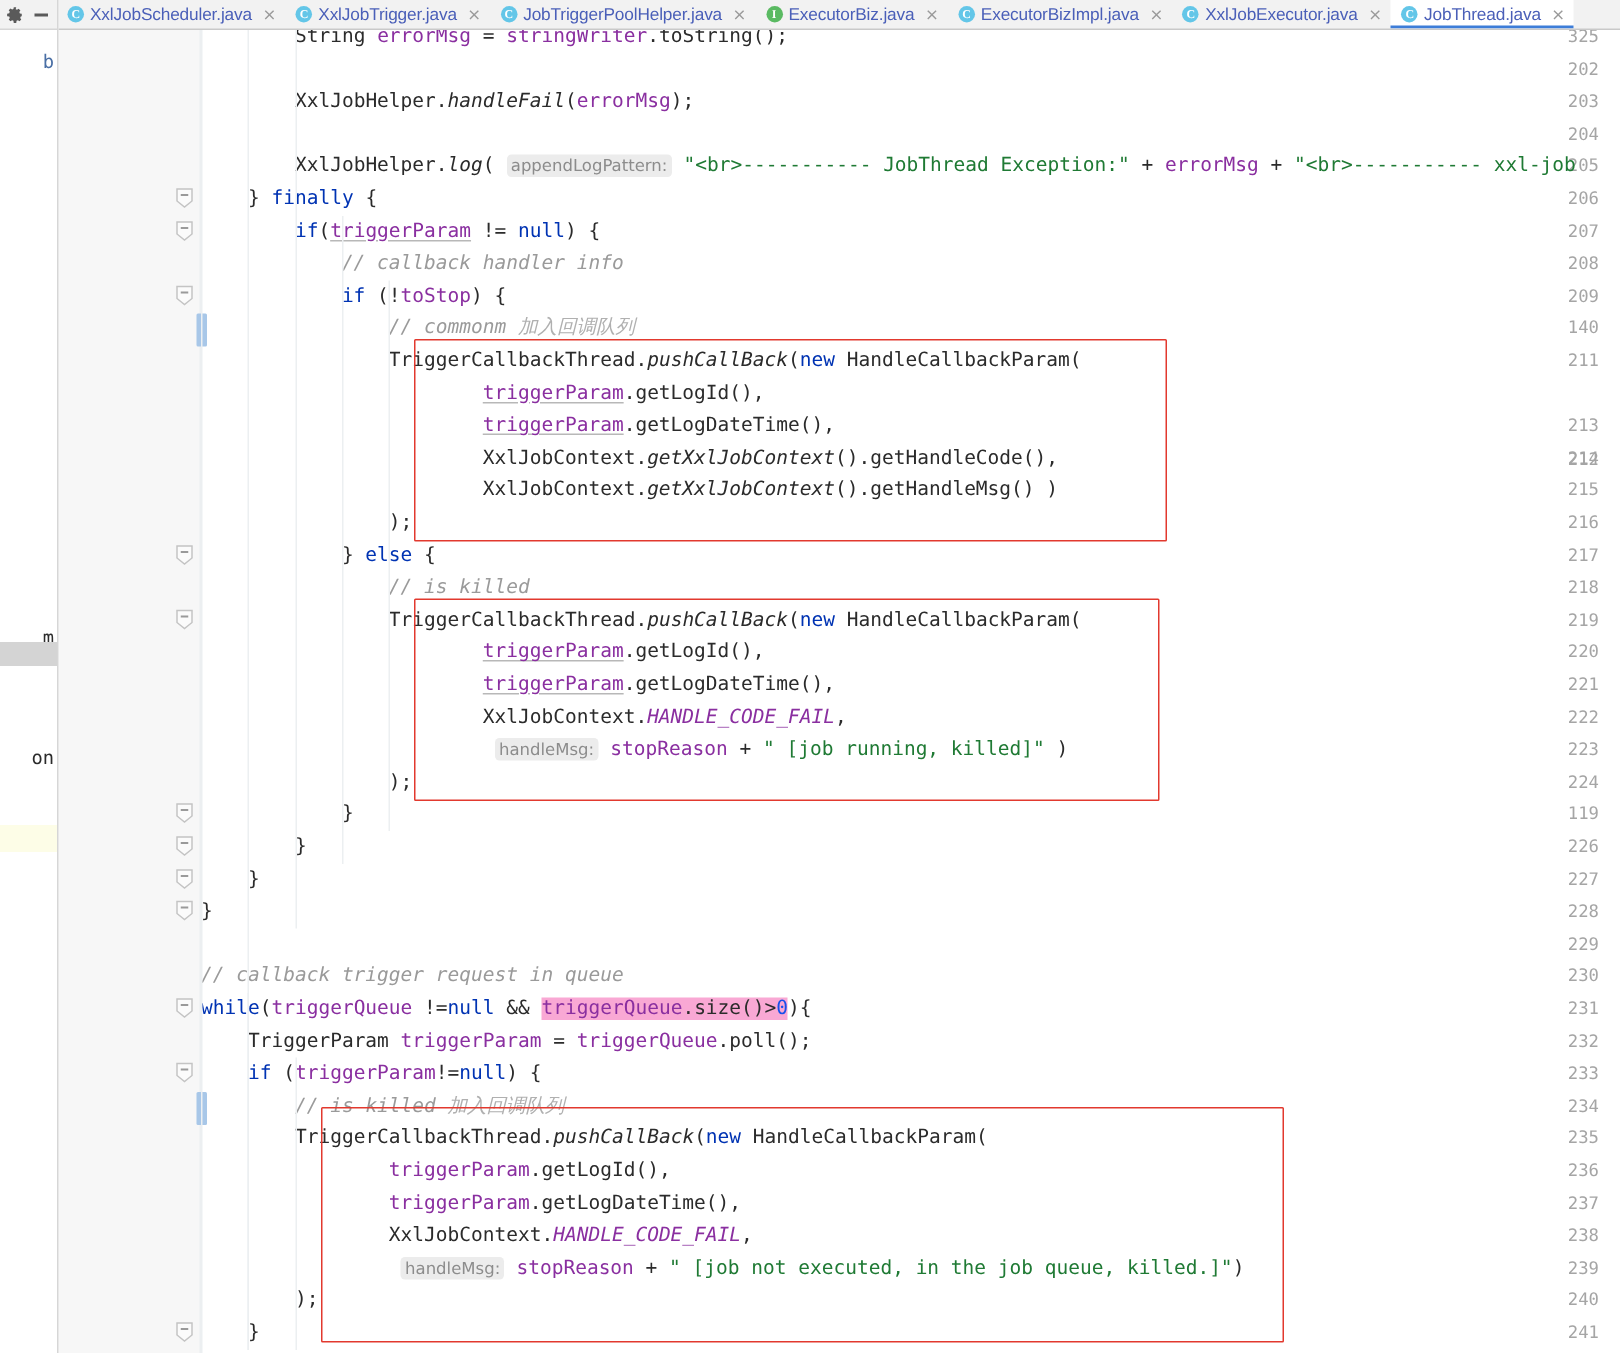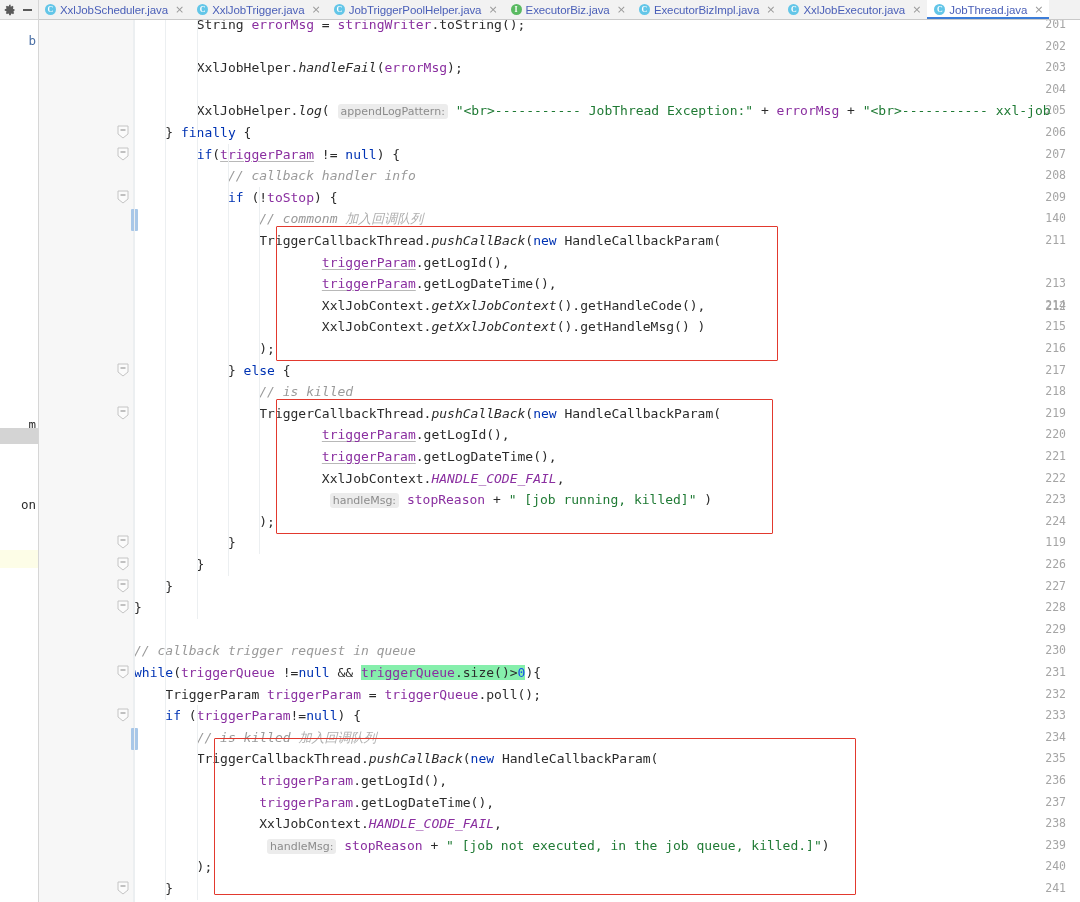--- a/index.html
+++ b/index.html
@@ -118,21 +118,21 @@
   .sfld{color:#8a2fa0;font-style:italic;}
   .mth{color:#2b2b2b;font-style:italic;}
   .num{color:#1750eb;}
   .plain{color:#2b2b2b;}
   .wsq{text-decoration:underline;text-decoration-color:#b8b8b8;text-decoration-style:solid;text-underline-offset:2px;}
   .hint{
     background:#ececec;color:#8c8c8c;font-size:11px;
     border-radius:3px;padding:1px 3px;font-style:normal;
     font-family:"DejaVu Sans","Liberation Sans",sans-serif;
   }
-  .hl-search{background:#86efac;}
+  .hl-search{background:#f9a8d4;}
 
   
   .redbox{
     position:absolute;border:1.5px solid #e2392e;border-radius:1px;
     pointer-events:none;z-index:3;
   }
 </style>
 </head>
 <body>
 
@@ -194,21 +194,21 @@
         <span class="tclose">×</span>
       </div>
     </div>
 
   <div class="editor">
     <div class="gutter"></div>
     <div class="gutter-fold"></div>
     <div class="gutter-edge"></div>
 
     <div id="gutter-content">
-        <div class="lnum" style="top: -5px;">201</div>
+        <div class="lnum" style="top: -5px;">325</div>
         <div class="lnum" style="top: 16.6px;">202</div>
         <div class="lnum" style="top: 38.2px;">203</div>
         <div class="lnum" style="top: 59.8px;">204</div>
         <div class="lnum" style="top: 81.4px;">205</div>
         <div class="lnum" style="top: 103px;">206</div>
         <div class="lnum" style="top: 124.6px;">207</div>
         <div class="lnum" style="top: 146.2px;">208</div>
         <div class="lnum" style="top: 167.8px; text-align: right;">209</div>
         <div class="lnum" style="top: 189.4px;">140</div>
         <div class="lnum" style="top: 211px;">211</div>

